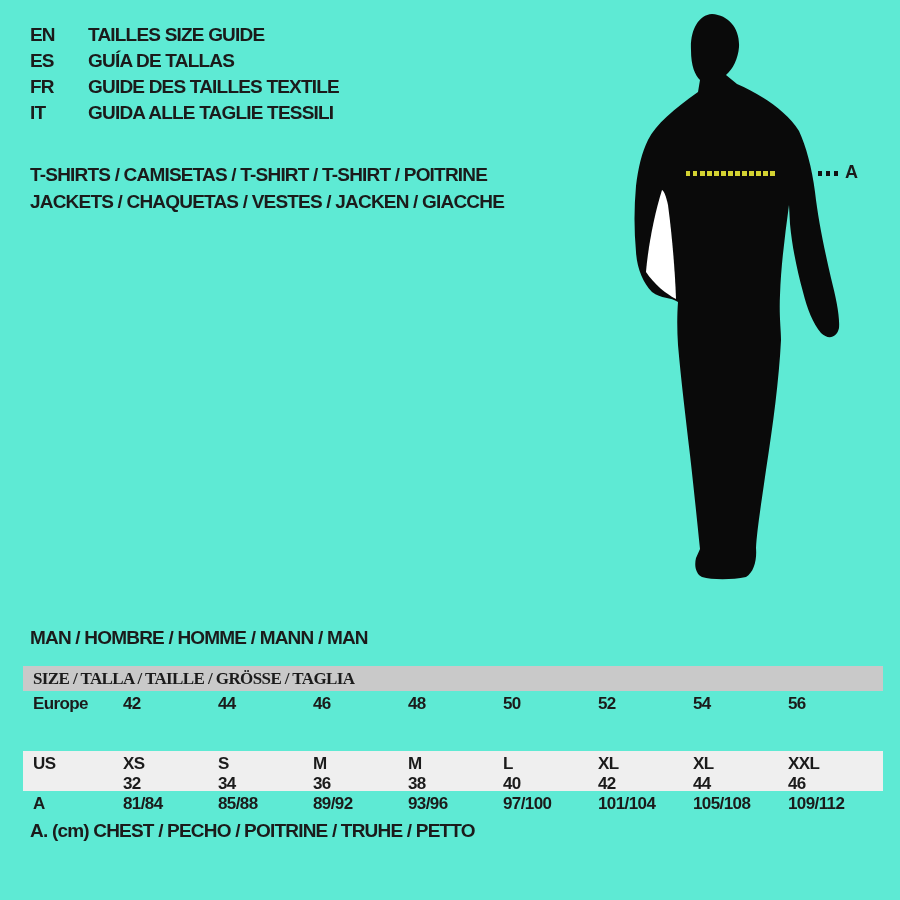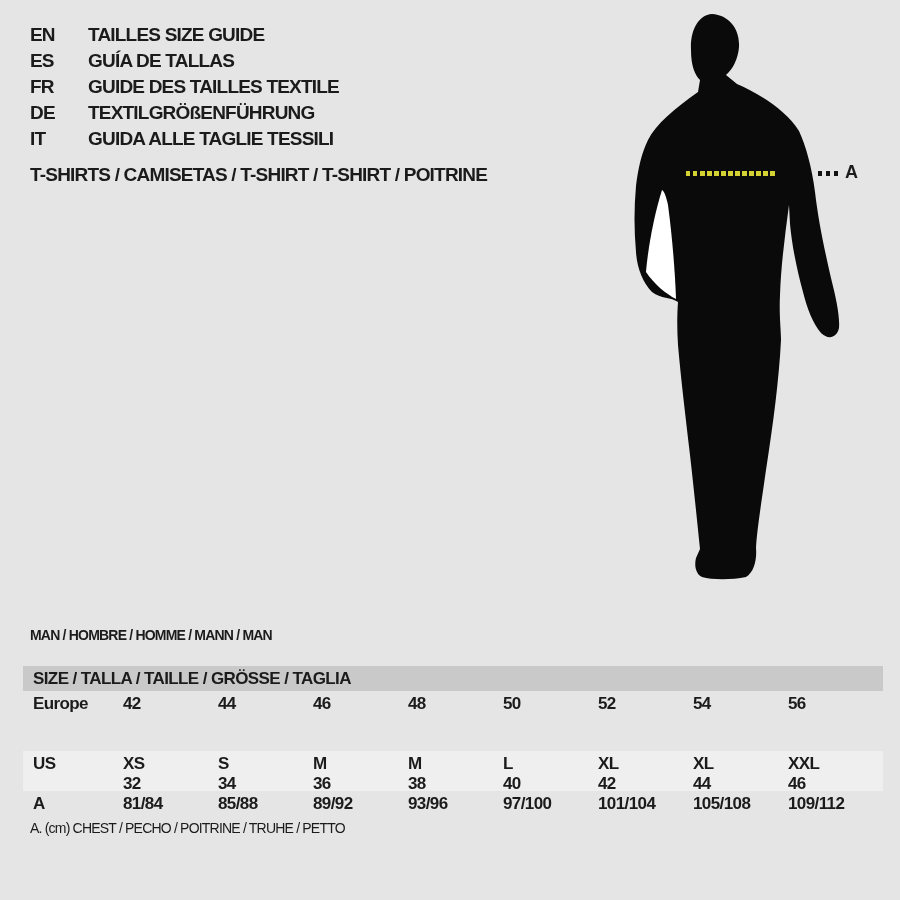--- a/index.html
+++ b/index.html
@@ -1,74 +1,71 @@
 <!DOCTYPE html>
 <html><head>
 <meta charset="utf-8">
 <style>
   html,body{margin:0;padding:0;background:#fff;}
   .canvas{
-    position:relative;width:900px;height:900px;background:#e5e5e5;
+    position:relative;width:900px;height:900px;background:#5eead4;
     font-family:"Liberation Sans",sans-serif;color:#1b1b1b;overflow:hidden;
   }
   
   .lang-block{position:absolute;left:30px;top:22px;}
   .lang-row{display:flex;height:26px;line-height:26px;font-size:19px;font-weight:700;letter-spacing:-0.8px;}
   .lang-code{width:58px;flex:0 0 58px;}
   
   .garment-block{position:absolute;left:30px;top:161px;}
   .garment-line{height:27px;line-height:27px;font-size:19px;font-weight:700;letter-spacing:-0.8px;}
   
   .figure-svg{position:absolute;left:0;top:0;pointer-events:none;}
   .figure-svg path.wedge{fill:#ffffff;}
   .chest-line{position:absolute;height:5px;}
   .chest-line.on-body{left:686px;top:171px;width:91px;}
   .chest-line.leader{left:818px;top:171px;width:23px;}
   .measure-label{position:absolute;left:845px;top:162px;font-size:18px;font-weight:700;letter-spacing:-0.5px;}
   
-  .section-title{position:absolute;left:30px;top:627px;font-size:14px;font-weight:700;letter-spacing:-0.8px;}
+  .section-title{position:absolute;left:30px;top:627px;font-size:19px;font-weight:700;letter-spacing:-0.8px;}
   
   .size-table{position:absolute;left:23px;top:666px;width:860px;font-weight:700;letter-spacing:-0.6px;font-size:17px;}
   .thead{height:25px;line-height:25px;padding-left:10px;}
   .trow{display:flex;height:20px;line-height:25px;}
   .tlabel{width:100px;flex:0 0 100px;padding-left:10px;box-sizing:border-box;}
   .tcell{width:95px;flex:0 0 95px;}
   
-  .footnote{position:absolute;left:30px;top:820px;font-size:14px;font-weight:400;letter-spacing:-0.8px;}
+  .footnote{position:absolute;left:30px;top:820px;font-size:19px;font-weight:700;letter-spacing:-0.8px;}
 </style>
 </head>
 <body>
 
 <div class="canvas">
 
   <div class="lang-block">
       <div class="lang-row">
         <span class="lang-code">EN</span>
         <span class="lang-label">TAILLES SIZE GUIDE</span>
       </div>
       <div class="lang-row">
         <span class="lang-code">ES</span>
         <span class="lang-label">GUÍA DE TALLAS</span>
       </div>
       <div class="lang-row">
         <span class="lang-code">FR</span>
         <span class="lang-label">GUIDE DES TAILLES TEXTILE</span>
       </div>
       <div class="lang-row">
-        <span class="lang-code">DE</span>
-        <span class="lang-label">TEXTILGRÖßENFÜHRUNG</span>
-      </div>
-      <div class="lang-row">
         <span class="lang-code">IT</span>
         <span class="lang-label">GUIDA ALLE TAGLIE TESSILI</span>
       </div>
     </div>
 
   <div class="garment-block">
       <div class="garment-line">T-SHIRTS / CAMISETAS / T-SHIRT / T-SHIRT / POITRINE</div>
+      <div class="garment-line">JACKETS / CHAQUETAS / VESTES / JACKEN / GIACCHE</div>
     </div>
 
   <svg class="figure-svg" width="900" height="900" viewBox="0 0 900 900" aria-hidden="true">
     <path class="body" d="
       M712,14
       C729,15 740,29 739,47
       C738,59 733,69 726,75
       L737,84
       C760,94 786,110 799,131
       C806,146 812,168 815,192
@@ -105,21 +102,21 @@
       C666,196 664,191 662,190 Z"></path>
   </svg>
 
   <div class="chest-line on-body" style="background: repeating-linear-gradient(90deg, rgb(211, 210, 50) 0px, rgb(211, 210, 50) 4.5px, transparent 4.5px, transparent 7px);"></div>
   <div class="chest-line leader" style="background: repeating-linear-gradient(90deg, rgb(17, 17, 17) 0px, rgb(17, 17, 17) 4px, transparent 4px, transparent 8px);"></div>
   <div class="measure-label">A</div>
 
   <div class="section-title">MAN / HOMBRE / HOMME / MANN / MAN</div>
 
   <div class="size-table">
-    <div class="thead" style="background: rgb(201, 201, 201);">SIZE / TALLA / TAILLE / GRÖSSE / TAGLIA</div>
+    <div class="thead" style="background: rgb(201, 201, 201); font-family: Liberation Serif, serif;">SIZE / TALLA / TAILLE / GRÖSSE / TAGLIA</div>
     <div>
         <div class="trow">
           <div class="tlabel">Europe</div>
           <div class="tcell">42</div>
           <div class="tcell">44</div>
           <div class="tcell">46</div>
           <div class="tcell">48</div>
           <div class="tcell">50</div>
           <div class="tcell">52</div>
           <div class="tcell">54</div>

